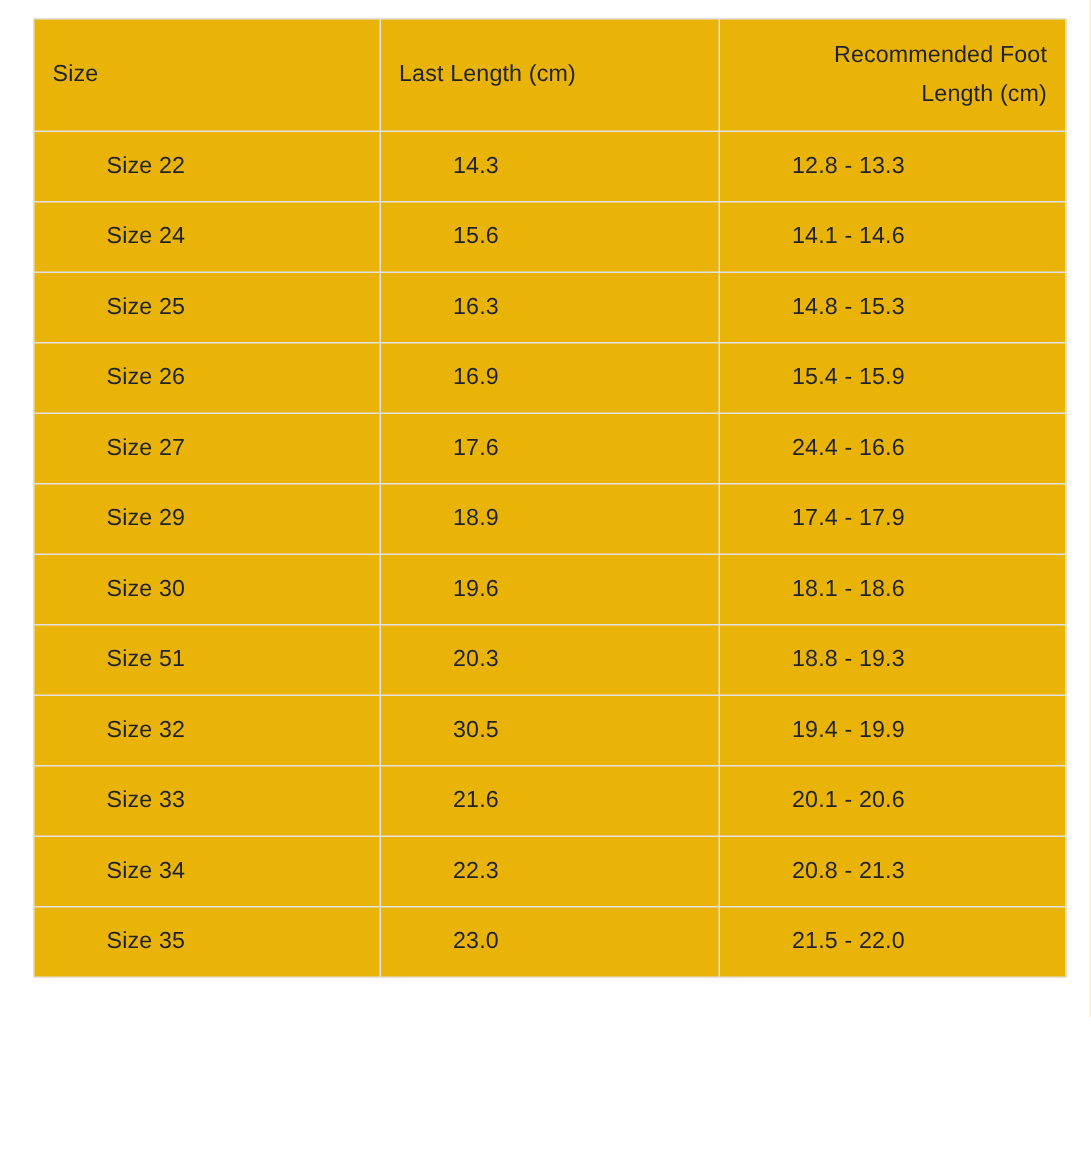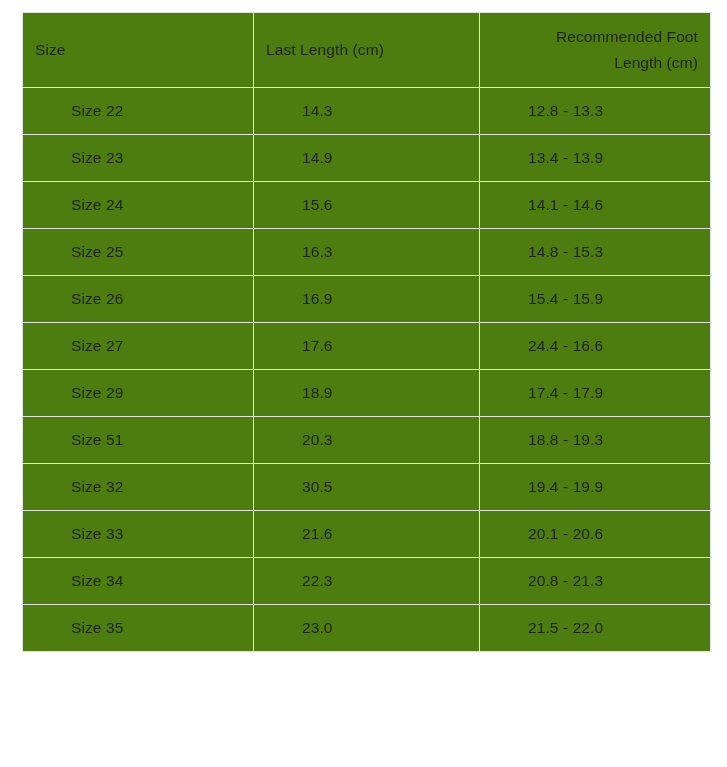--- a/index.html
+++ b/index.html
@@ -19,21 +19,21 @@
     position: absolute;
     left: 22px;
     top: 12px;
     width: 688px;
   }
 
   table.size-chart {
     border-collapse: collapse;
     width: 688px;
     table-layout: fixed;
-    background: #4d7c0f;
+    background: #eab308;
   }
 
   table.size-chart col.col-size        { width: 231px; }
   table.size-chart col.col-last        { width: 226px; }
   table.size-chart col.col-recommended { width: 231px; }
 
   table.size-chart th,
   table.size-chart td {
     border: 1px solid #e2e2e2;
     padding: 0 12px;
@@ -79,25 +79,20 @@
         </th>
       </tr>
     </thead>
     <tbody id="size-chart-body">
         <tr>
           <td>Size 22</td>
           <td>14.3</td>
           <td>12.8 - 13.3</td>
         </tr>
         <tr>
-          <td>Size 23</td>
-          <td>14.9</td>
-          <td>13.4 - 13.9</td>
-        </tr>
-        <tr>
           <td>Size 24</td>
           <td>15.6</td>
           <td>14.1 - 14.6</td>
         </tr>
         <tr>
           <td>Size 25</td>
           <td>16.3</td>
           <td>14.8 - 15.3</td>
         </tr>
         <tr>
@@ -107,20 +102,25 @@
         </tr>
         <tr>
           <td>Size 27</td>
           <td>17.6</td>
           <td>24.4 - 16.6</td>
         </tr>
         <tr>
           <td>Size 29</td>
           <td>18.9</td>
           <td>17.4 - 17.9</td>
+        </tr>
+        <tr>
+          <td>Size 30</td>
+          <td>19.6</td>
+          <td>18.1 - 18.6</td>
         </tr>
         <tr>
           <td>Size 51</td>
           <td>20.3</td>
           <td>18.8 - 19.3</td>
         </tr>
         <tr>
           <td>Size 32</td>
           <td>30.5</td>
           <td>19.4 - 19.9</td>

